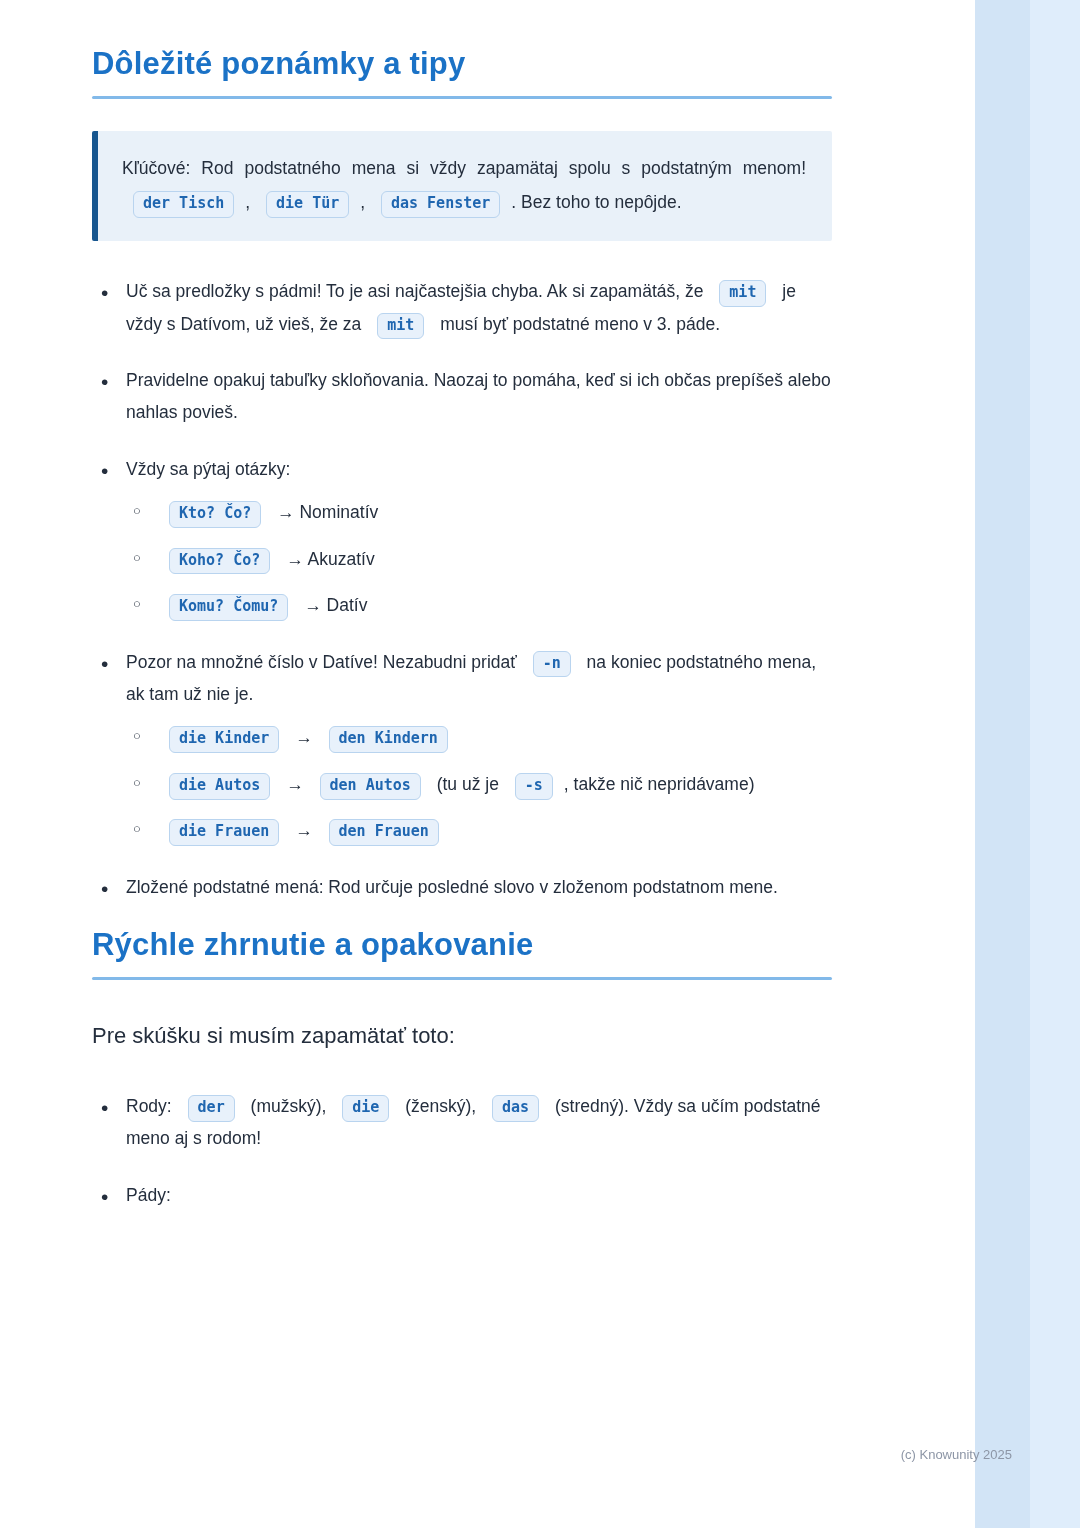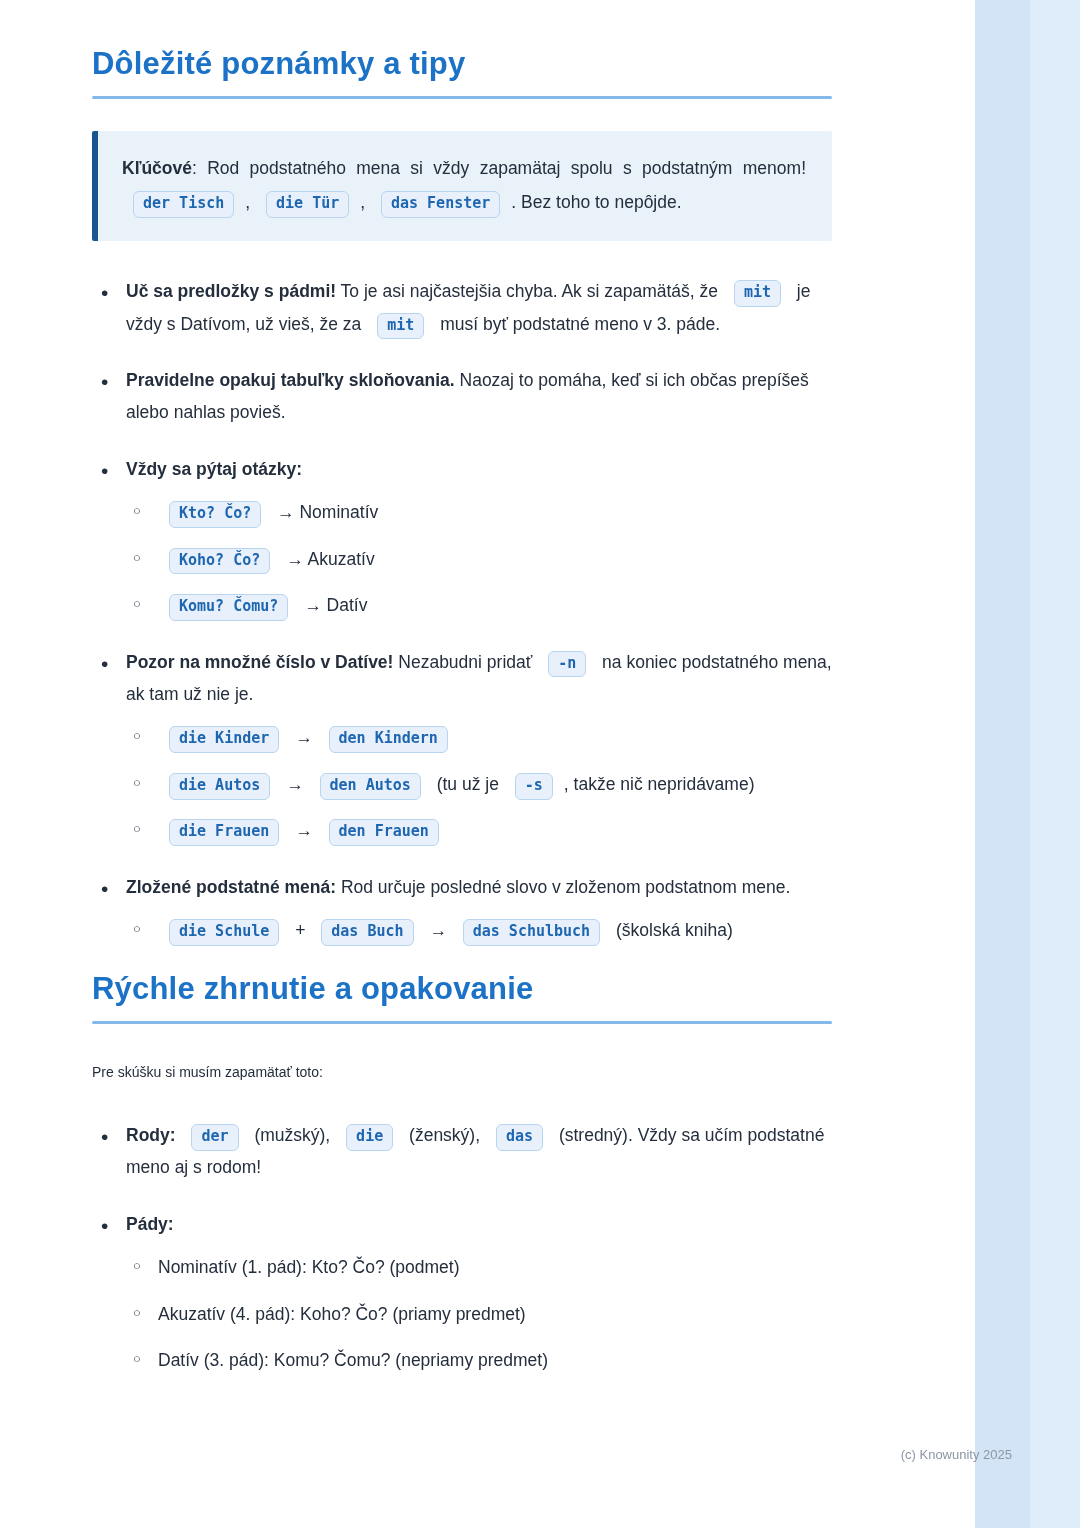--- a/index.html
+++ b/index.html
@@ -61,21 +61,21 @@
     border-radius:2px;
   }
   .callout-text{
     margin:0;
     font-size:17.5px;
     line-height:1.95;
     text-align:justify;
   }
   .intro{
     margin:36px 0 0;
-    font-size:14px;
+    font-size:22px;
     line-height:1.8;
   }
   ul.l1{
     list-style:none;
     margin:34px 0 0;
     padding:0;
   }
   ul.l1 > li{
     position:relative;
     padding-left:34px;
@@ -104,21 +104,21 @@
     line-height:1.8;
   }
   ul.l2 > li::before{
     content:"○";
     position:absolute;
     left:7px;
     top:2px;
     font-size:13px;
     color:var(--text);
   }
-  .run-bold{font-weight:700;margin-top:24px;}
+  .run-bold{font-weight:400;margin-top:24px;}
   .run-text{font-weight:400;text-align:center;}
   .code-chip{
     display:inline-block;
     font-family:"DejaVu Sans Mono","Liberation Mono",monospace;
     font-weight:700;
     font-size:15px;
     line-height:1.45;
     color:var(--chip-text);
     background:var(--chip-bg);
     border:1px solid var(--chip-border);
@@ -174,43 +174,37 @@
         <span><span class="run-bold">Pozor na množné číslo v Datíve!</span><span class="run-text"> Nezabudni pridať </span><span class="code-chip">-n</span><span class="run-text"> na koniec podstatného mena, ak tam už nie je.</span></span>
         <ul class="l2">
           <li><span><span class="code-chip">die Kinder</span><span class="run-text"> → </span><span class="code-chip">den Kindern</span></span></li>
           <li><span><span class="code-chip">die Autos</span><span class="run-text"> → </span><span class="code-chip">den Autos</span><span class="run-text"> (tu už je </span><span class="code-chip">-s</span><span class="run-text">, takže nič nepridávame)</span></span></li>
           <li><span><span class="code-chip">die Frauen</span><span class="run-text"> → </span><span class="code-chip">den Frauen</span></span></li>
         </ul>
       </li>
       <li>
         <span><span class="run-bold">Zložené podstatné mená:</span><span class="run-text"> Rod určuje posledné slovo v zloženom podstatnom mene.</span></span>
         <ul class="l2">
-          <li><span><span class="code-chip">die Schule</span><span class="run-text"> + </span><span class="code-chip">das Buch</span><span class="run-text"> → </span><span class="code-chip">das Schulbuch</span><span class="run-text"> (školská kniha)</span></span></li>
         </ul>
       </li>
     </ul>
 
     <div class="h2-block">
       <h2 class="section-title">Rýchle zhrnutie a opakovanie</h2>
       <div class="rule"></div>
     </div>
 
     <p class="intro">Pre skúšku si musím zapamätať toto:</p>
 
     <ul class="l1">
       <li>
         <span><span class="run-bold">Rody:</span><span class="run-text"> </span><span class="code-chip">der</span><span class="run-text"> (mužský), </span><span class="code-chip">die</span><span class="run-text"> (ženský), </span><span class="code-chip">das</span><span class="run-text"> (stredný). Vždy sa učím podstatné meno aj s rodom!</span></span>
       </li>
       <li>
         <span><span class="run-bold">Pády:</span></span>
-        <ul class="l2">
-          <li><span><span class="run-text">Nominatív (1. pád): Kto? Čo? (podmet)</span></span></li>
-          <li><span><span class="run-text">Akuzatív (4. pád): Koho? Čo? (priamy predmet)</span></span></li>
-          <li><span><span class="run-text">Datív (3. pád): Komu? Čomu? (nepriamy predmet)</span></span></li>
-        </ul>
       </li>
     </ul>
 
   </div>
 
   <div class="footer-credit">(c) Knowunity 2025</div>
 
 </div>
 
 </body></html>

